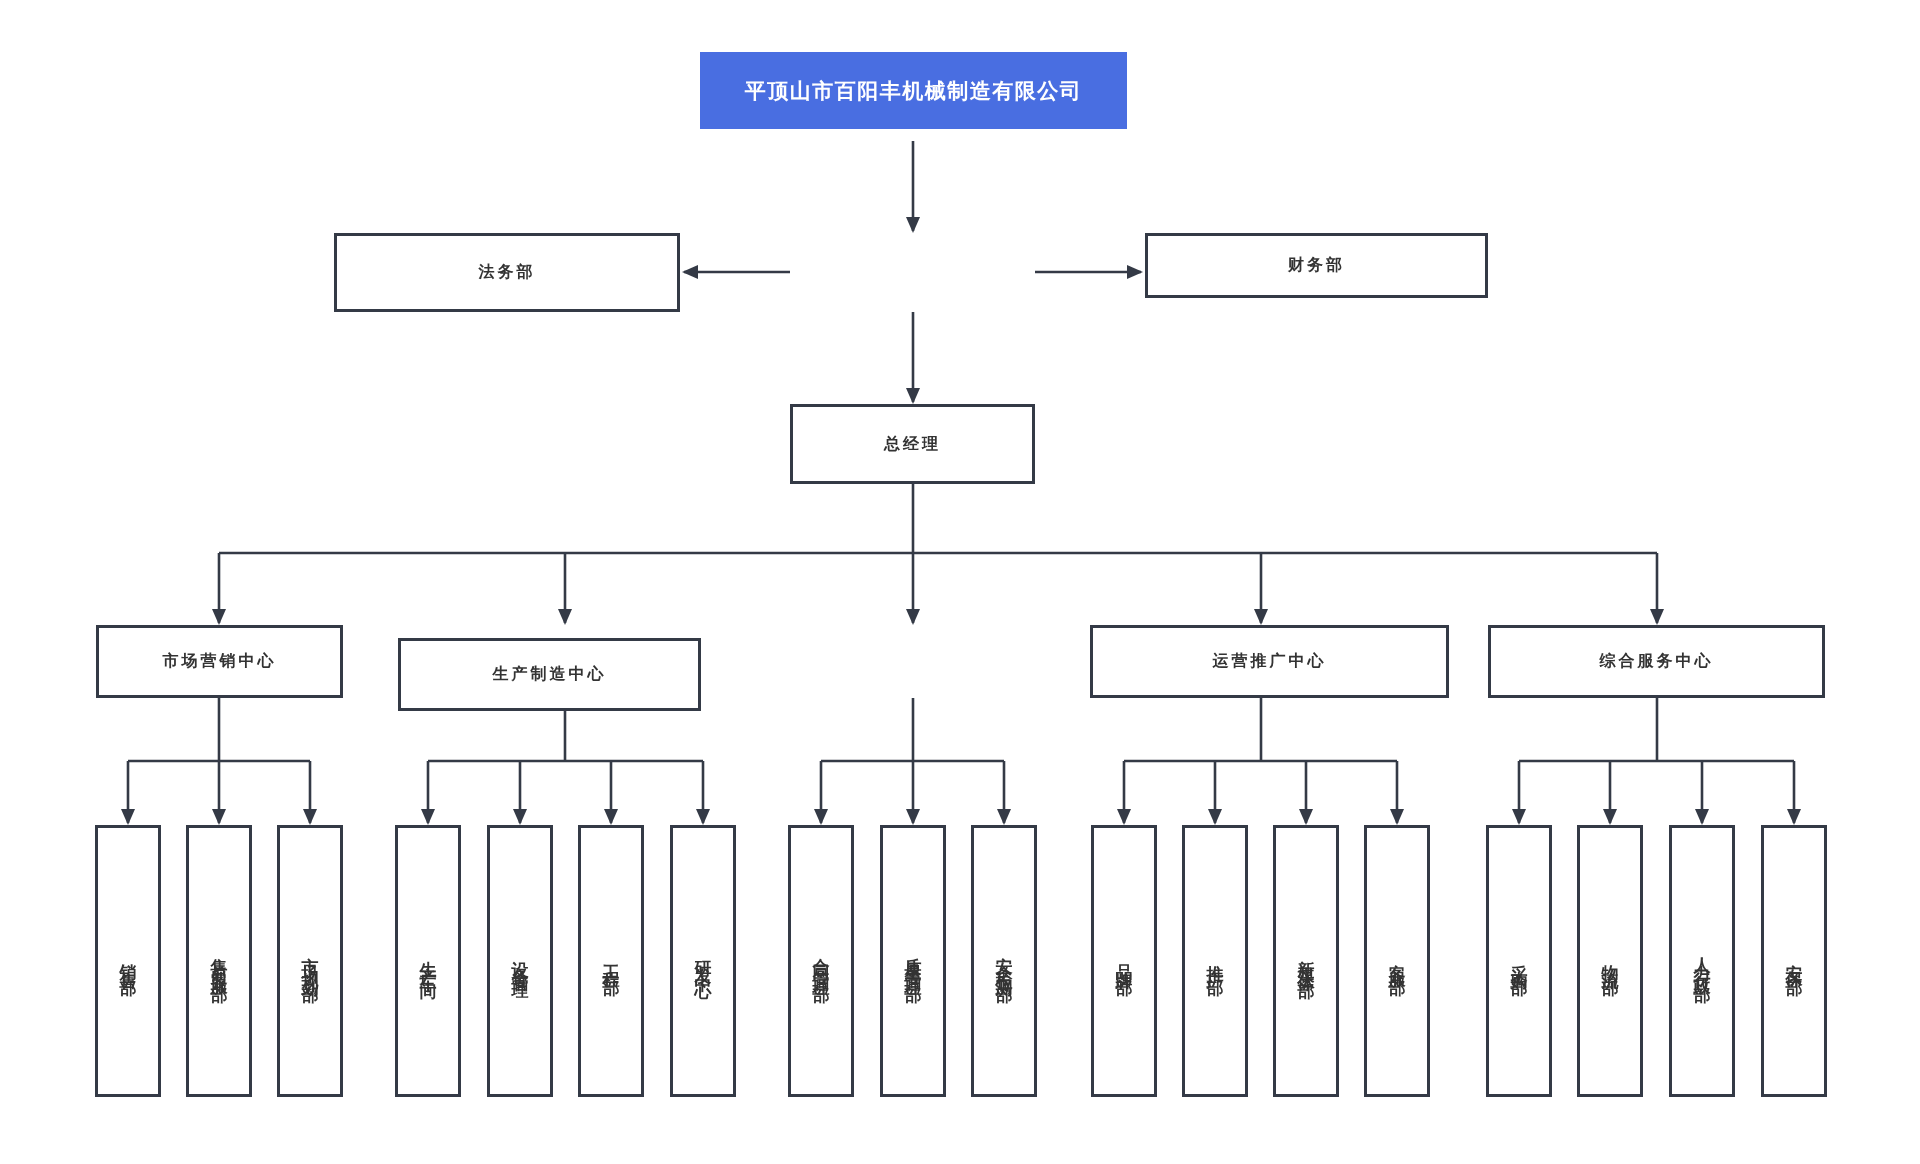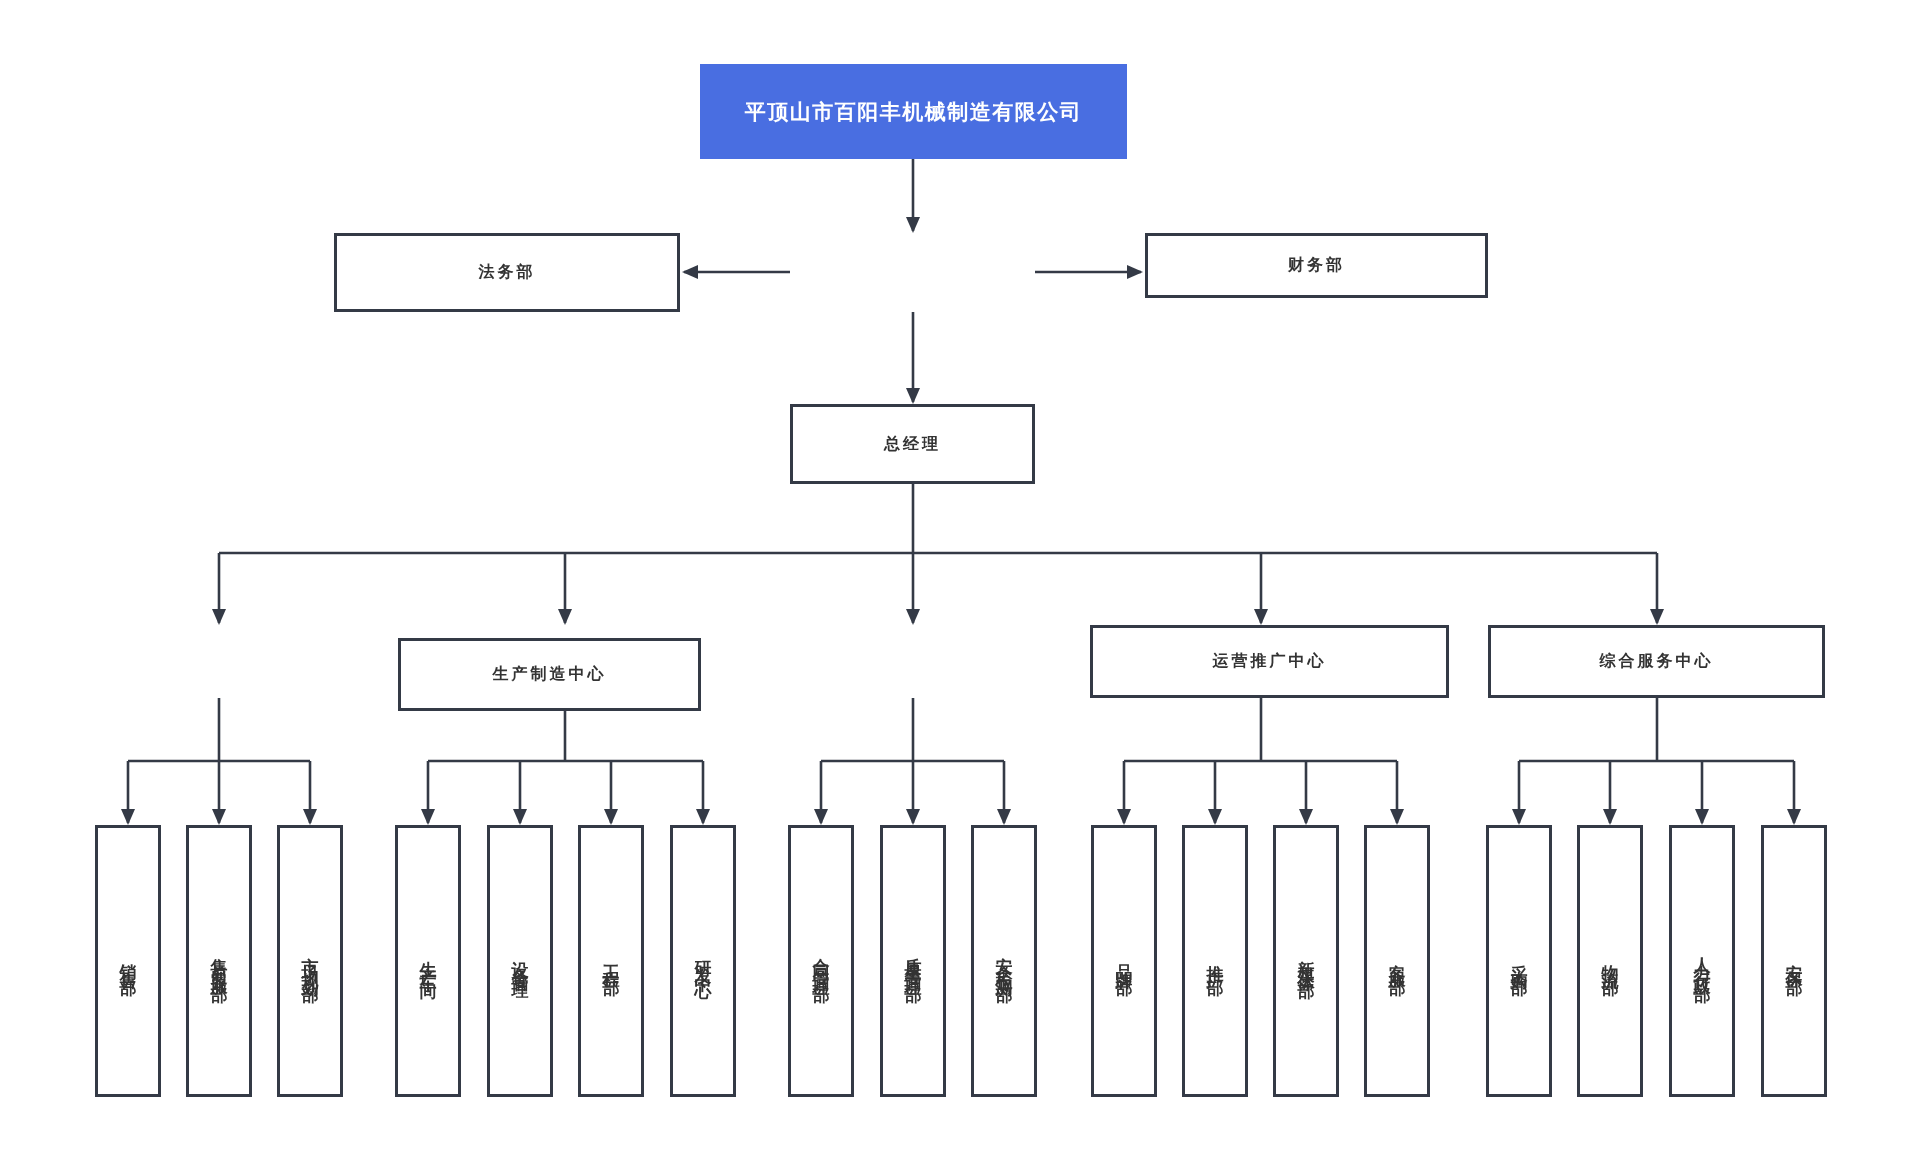--- a/index.html
+++ b/index.html
@@ -119,27 +119,28 @@
     <path d="M1397,761 V823" marker-end="url(#arrow)"></path>
 
     <path d="M1657,698 V761"></path>
     <path d="M1519,761 H1794"></path>
     <path d="M1519,761 V823" marker-end="url(#arrow)"></path>
     <path d="M1610,761 V823" marker-end="url(#arrow)"></path>
     <path d="M1702,761 V823" marker-end="url(#arrow)"></path>
     <path d="M1794,761 V823" marker-end="url(#arrow)"></path>
   </svg>
 
-  <div class="box root" style="left:700px; top:64px; width:427px; height:95px">平顶山市百阳丰机械制造有限公司</div>
+  <div class="box root" style="left:700px; top:52px; width:427px; height:77px">平顶山市百阳丰机械制造有限公司</div>
 
   <div class="box" style="left:334px; top:233px; width:346px; height:79px">法务部</div>
   <div class="box" style="left:1145px; top:233px; width:343px; height:65px">财务部</div>
 
   <div class="box" style="left:790px; top:404px; width:245px; height:80px">总经理</div>
 
+  <div class="box" style="left:96px; top:625px; width:247px; height:73px">市场营销中心</div>
   <div class="box" style="left:398px; top:638px; width:303px; height:73px">生产制造中心</div>
   <div class="box" style="left:1090px; top:625px; width:359px; height:73px">运营推广中心</div>
   <div class="box" style="left:1488px; top:625px; width:337px; height:73px">综合服务中心</div>
 
   <div class="box leaf" style="left:95px;  top:825px; width:66px; height:272px">销售部</div>
   <div class="box leaf" style="left:186px; top:825px; width:66px; height:272px">售前客服部</div>
   <div class="box leaf" style="left:277px; top:825px; width:66px; height:272px">市场规划部</div>
 
   <div class="box leaf" style="left:395px; top:825px; width:66px; height:272px">生产车间</div>
   <div class="box leaf" style="left:487px; top:825px; width:66px; height:272px">设备管理</div>

